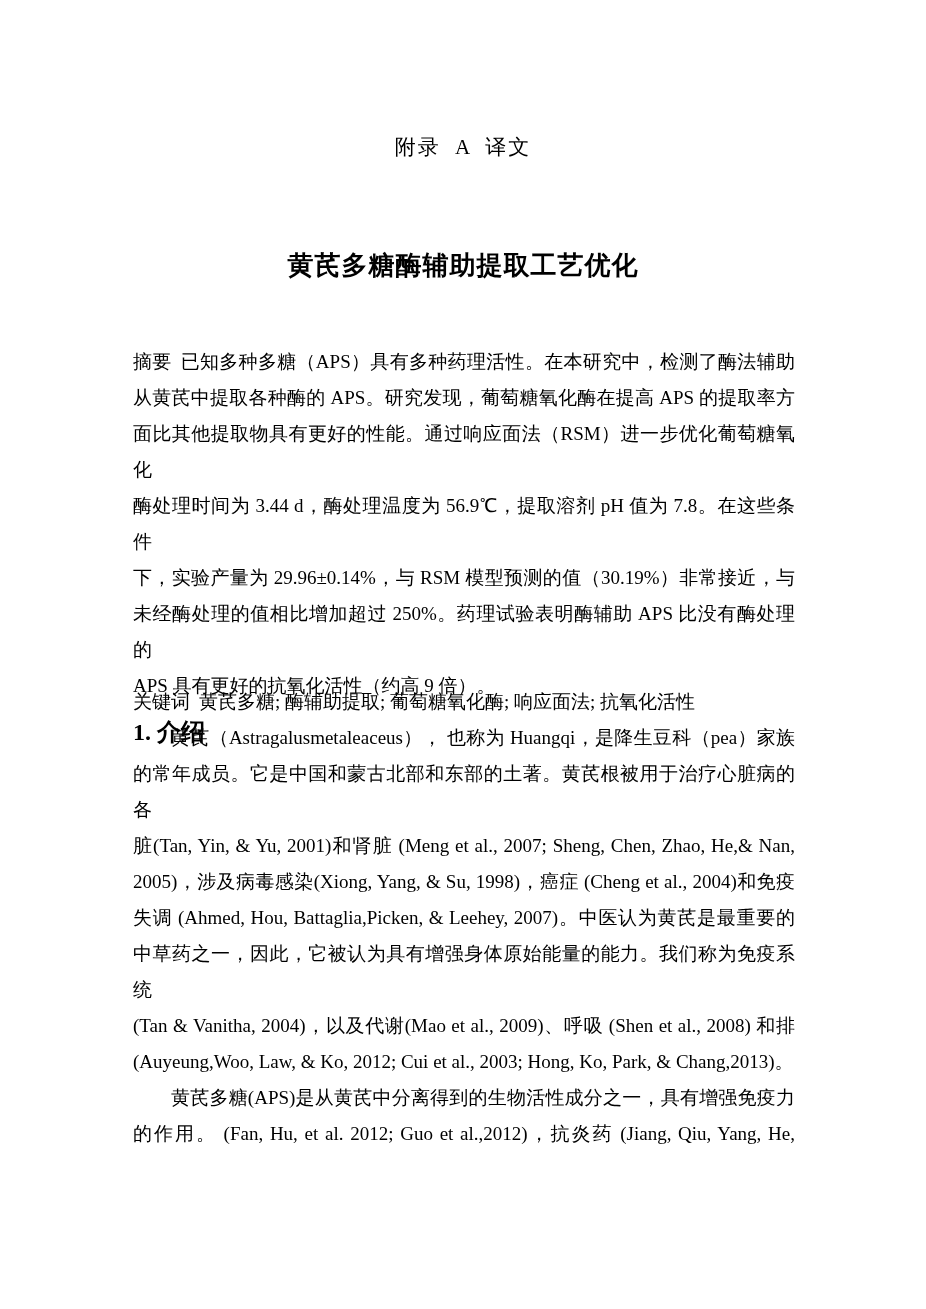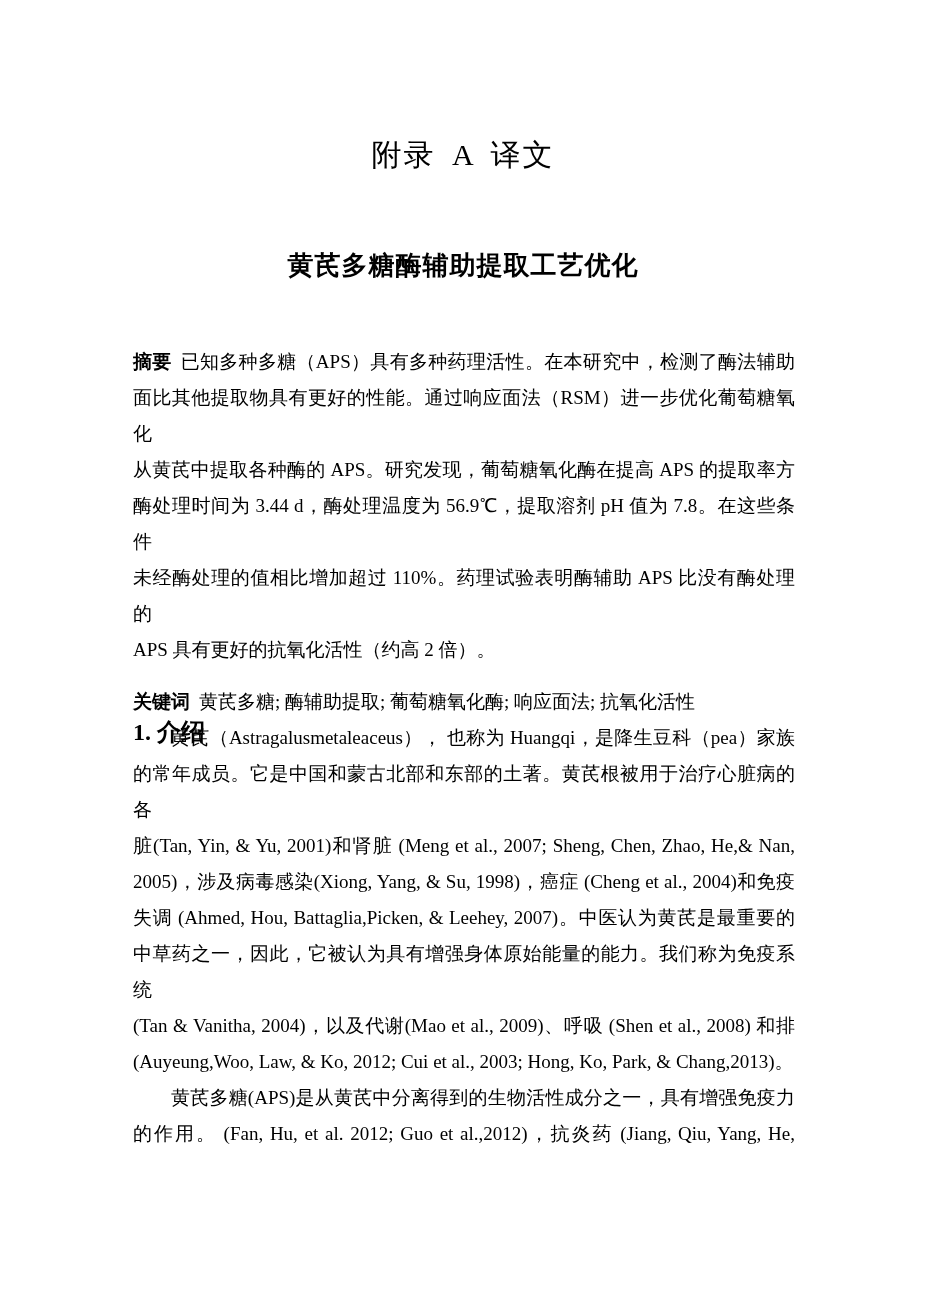--- a/index.html
+++ b/index.html
@@ -15,26 +15,25 @@
     color: #000000;
     font-family: "Liberation Serif", serif;
     overflow: hidden;
   }
   .appendix-heading {
     position: absolute;
     top: 130px;
     left: 0;
     width: 100%;
     text-align: center;
-    font-size: 30px;
+    font-size: 21px;
     line-height: 34px;
     letter-spacing: 2px;
     word-spacing: 7px;
     font-weight: 400;
-    margin-top: 8px;
   }
   .article-title {
     position: absolute;
     top: 246px;
     left: 0;
     width: 100%;
     margin: 0;
     text-align: center;
     font-size: 26px;
     line-height: 38px;
@@ -57,21 +56,21 @@
     line-height: 36px;
   }
   .just {
     text-align: justify;
     text-align-last: justify;
   }
   .indent {
     text-indent: 38px;
   }
   .para-label {
-    font-weight: 700;
+    font-weight: 400;
     margin-right: 9px;
   }
   .section-title {
     font-size: 24px;
     line-height: 38px;
     font-weight: 700;
   }
 </style>
 </head>
 <body>
@@ -80,25 +79,26 @@
 
   <div class="appendix-heading">附录 A 译文</div>
 
   <h1 class="article-title">黄芪多糖酶辅助提取工艺优化</h1>
 
   <div class="text-col" id="abstract-block">
     <div class="line just">
       <span class="para-label">摘要</span><span>已知多种多糖（APS）具有多种药理活性。在本研究中，检测了酶法辅助</span>
     </div>
     <div>
+        <div class="line just">从黄芪中提取各种酶的 APS。研究发现，葡萄糖氧化酶在提高 APS 的提取率方</div>
         <div class="line just">面比其他提取物具有更好的性能。通过响应面法（RSM）进一步优化葡萄糖氧化</div>
-        <div class="line just">从黄芪中提取各种酶的 APS。研究发现，葡萄糖氧化酶在提高 APS 的提取率方</div>
         <div class="line just">酶处理时间为 3.44 d，酶处理温度为 56.9℃，提取溶剂 pH 值为 7.8。在这些条件</div>
-        <div class="line just">未经酶处理的值相比增加超过 110%。药理试验表明酶辅助 APS 比没有酶处理的</div>
-        <div class="line">APS 具有更好的抗氧化活性（约高 2 倍）。</div>
+        <div class="line just">下，实验产量为 29.96±0.14%，与 RSM 模型预测的值（30.19%）非常接近，与</div>
+        <div class="line just">未经酶处理的值相比增加超过 250%。药理试验表明酶辅助 APS 比没有酶处理的</div>
+        <div class="line">APS 具有更好的抗氧化活性（约高 9 倍）。</div>
       </div>
   </div>
 
   <div class="text-col" id="keywords-block">
     <div class="line">
       <span class="para-label">关键词</span><span>黄芪多糖; 酶辅助提取; 葡萄糖氧化酶; 响应面法; 抗氧化活性</span>
     </div>
   </div>
 
   <div class="text-col section-title" id="section-heading">1. 介绍</div>

